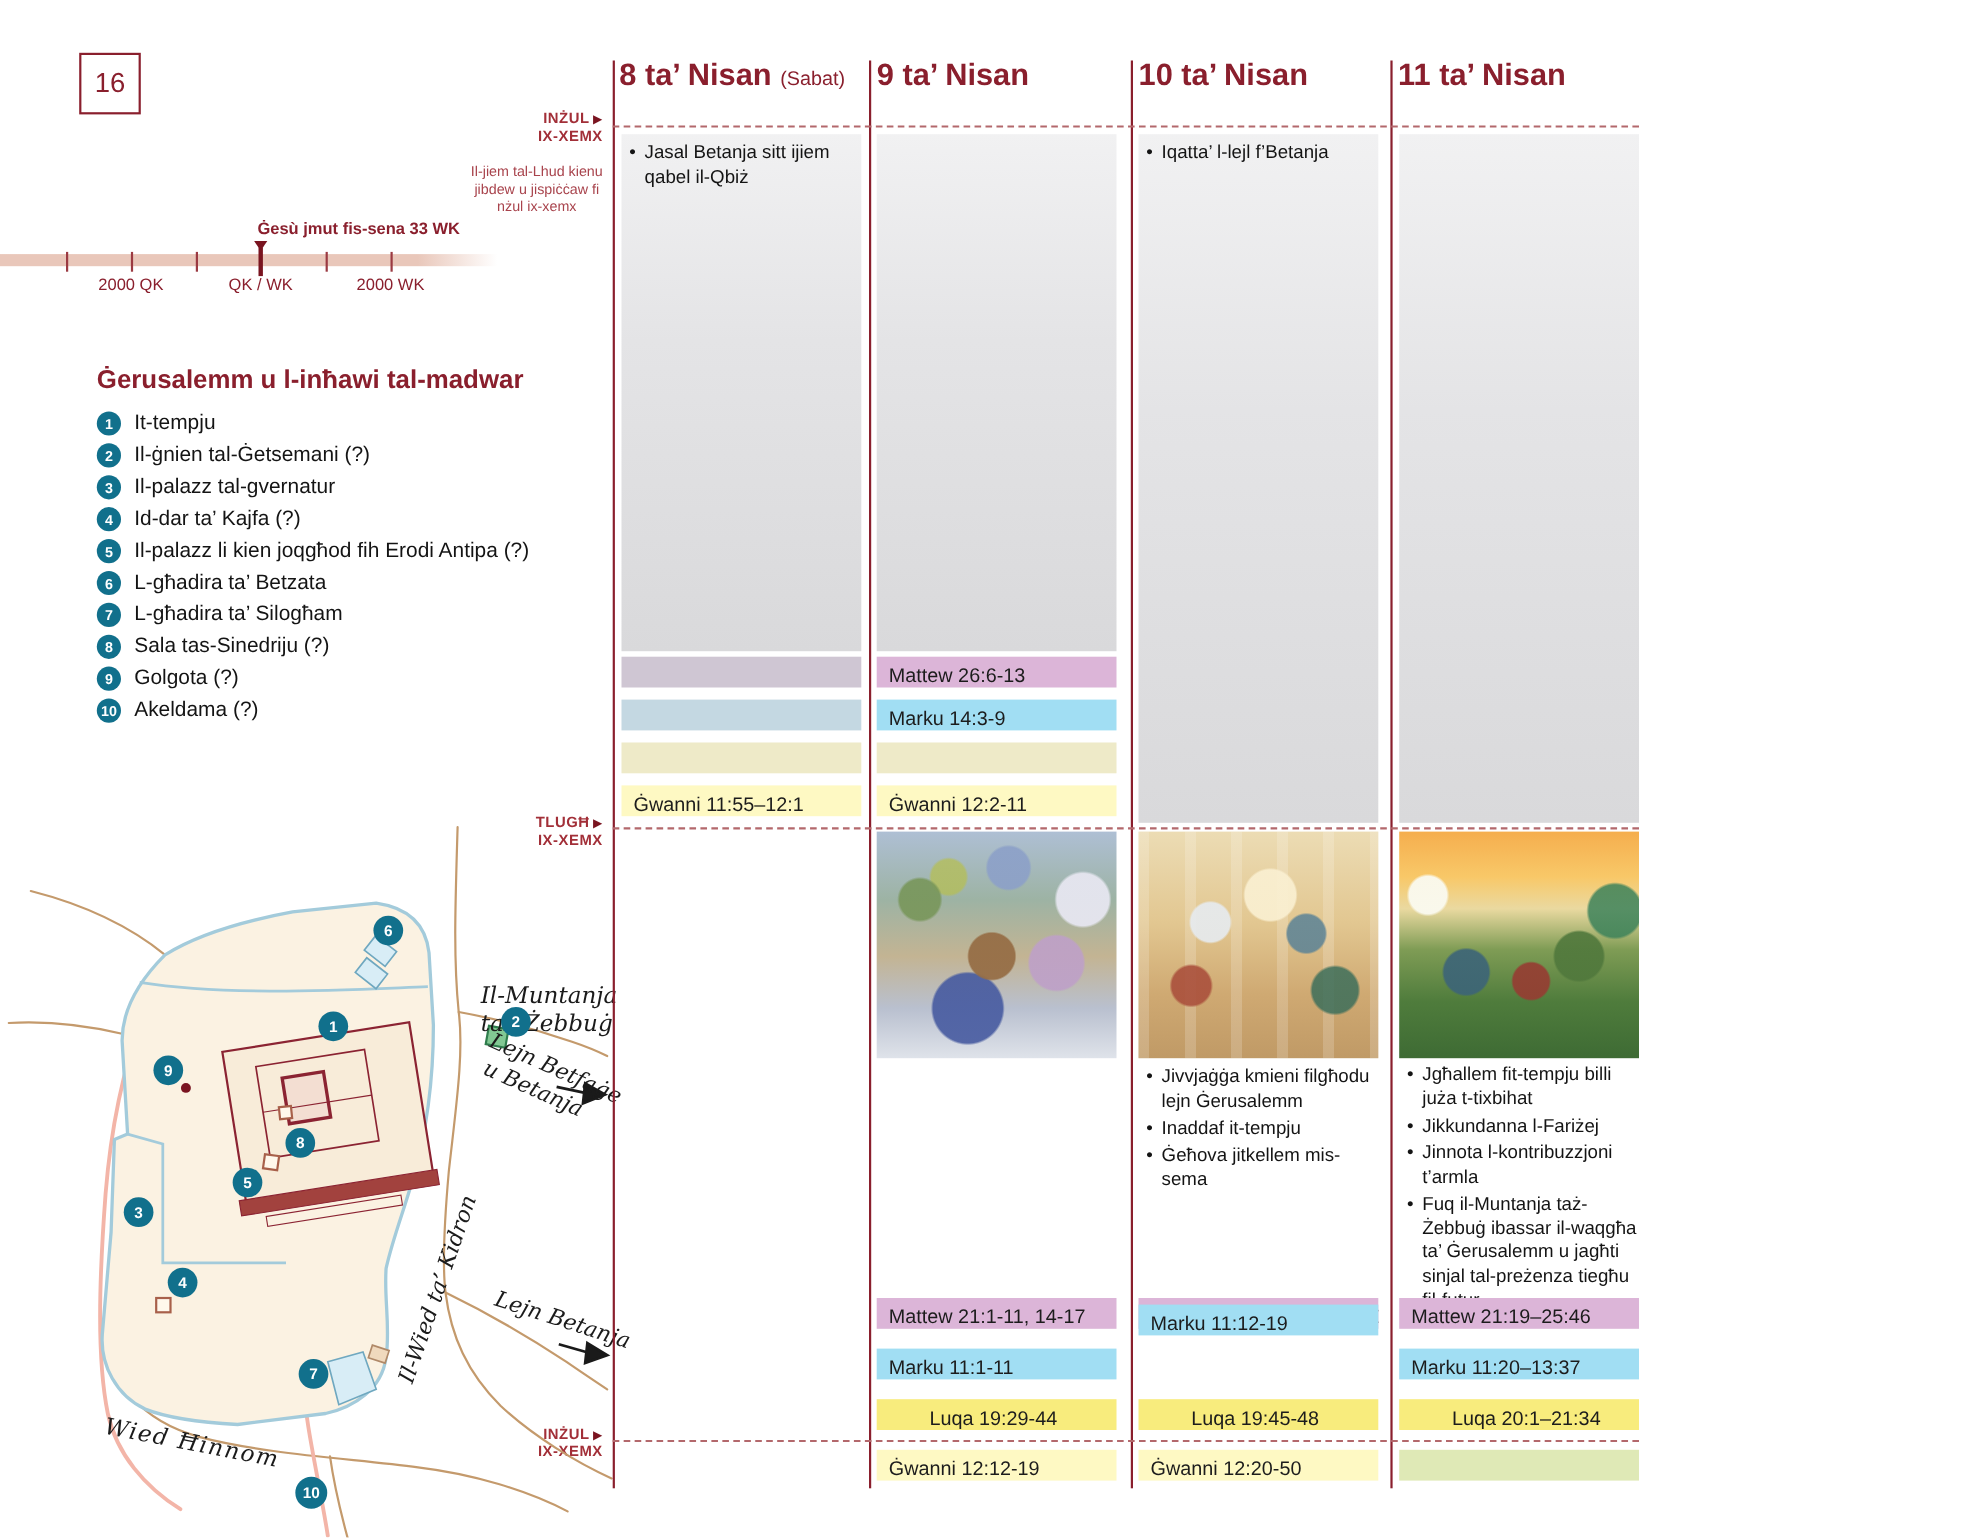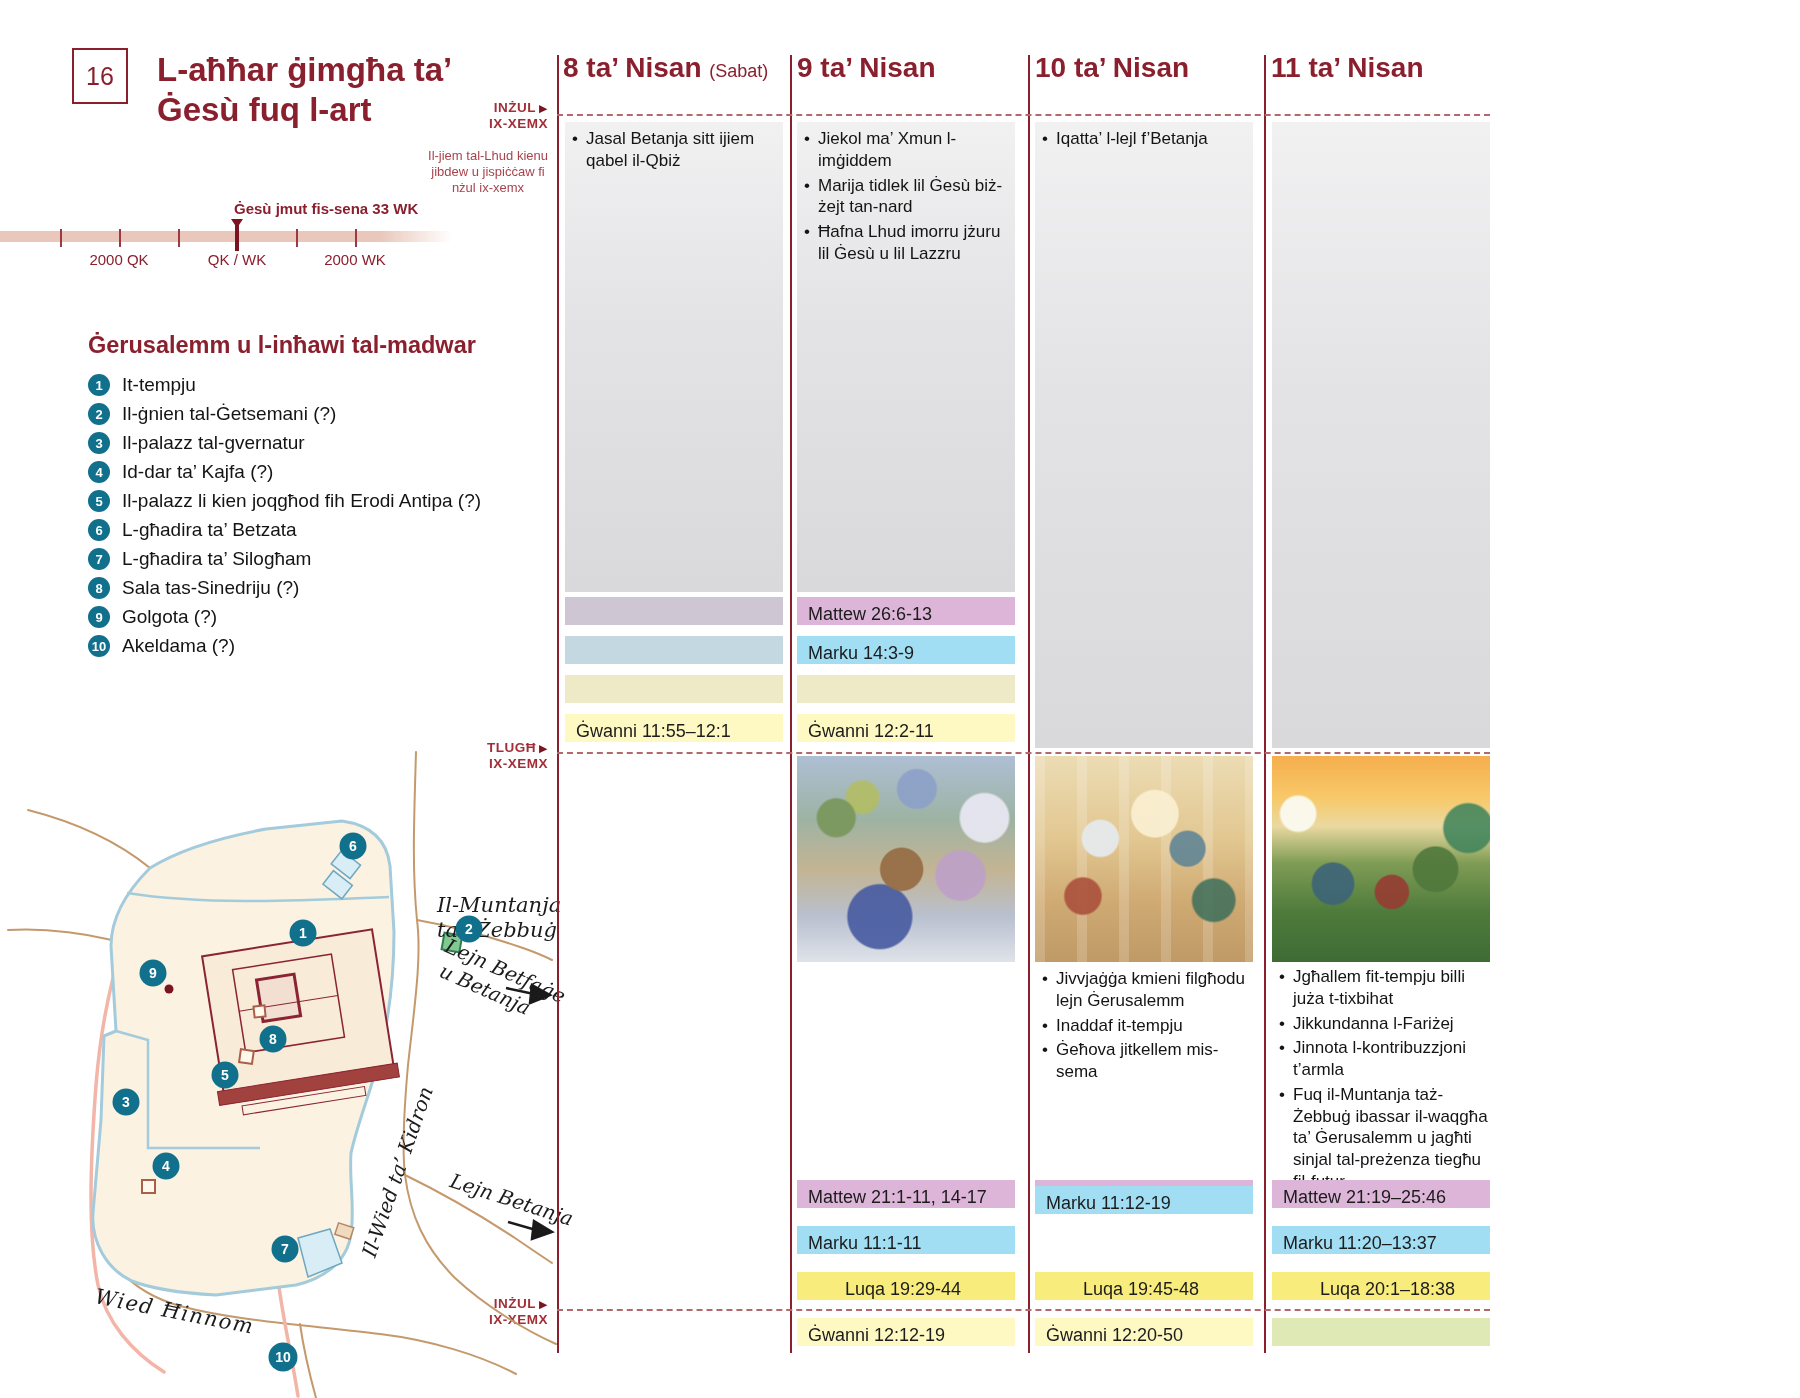--- a/index.html
+++ b/index.html
@@ -80,21 +80,20 @@
     linear-gradient(180deg,#f5ae4e 0%,#f8c868 20%,#ead9a0 34%,#7f9c55 52%,#4f7c3c 75%,#3e6b34 100%);}
 </style>
 </head>
 <body>
 
 <div class="page">
 
   <div class="num-box">
     <span>16</span>
   </div>
-  <div class="page-title">L-aħħar ġimgħa ta’ Ġesù fuq l-art</div>
 
   <div class="tl-label">Ġesù jmut fis-sena 33 WK</div>
   <div class="tl-pointer"></div>
   <div class="tl-bar"></div>
   <span class="tick" style="left:60px"></span>
   <span class="tick" style="left:119px"></span>
   <span class="tick" style="left:178px"></span>
   <span class="tick major" style="left:235px"></span>
   <span class="tick" style="left:296px"></span>
   <span class="tick" style="left:355px"></span>
@@ -287,25 +286,20 @@
   <div class="panel" style="left:1272px;top:122px;height:626px"></div>
 
   <ul class="bullets" style="left:572px;top:128px;width:206px">
     <li>Jasal Betanja sitt ijiem qabel il-Qbiż</li>
   </ul>
   <div class="band b-mattew muted" style="left:565px;top:597px"></div>
   <div class="band b-marku muted" style="left:565px;top:636px"></div>
   <div class="band b-luqa muted" style="left:565px;top:675px"></div>
   <div class="band b-gwanni" style="left:565px;top:714px">Ġwanni 11:55–12:1</div>
 
-  <ul class="bullets" style="left:804px;top:128px;width:208px">
-    <li>Jiekol ma’ Xmun l-imġiddem</li>
-    <li>Marija tidlek lil Ġesù biż-żejt tan-nard</li>
-    <li>Ħafna Lhud imorru jżuru lil Ġesù u lil Lazzru</li>
-  </ul>
   <div class="band b-mattew" style="left:797px;top:597px">Mattew 26:6-13</div>
   <div class="band b-marku" style="left:797px;top:636px">Marku 14:3-9</div>
   <div class="band b-luqa muted" style="left:797px;top:675px"></div>
   <div class="band b-gwanni" style="left:797px;top:714px">Ġwanni 12:2-11</div>
   <div class="illus img-entry" style="left:797px;top:756px"></div>
   <div class="band b-mattew" style="left:797px;top:1180px">Mattew 21:1-11, 14-17</div>
   <div class="band b-marku" style="left:797px;top:1226px">Marku 11:1-11</div>
   <div class="band b-luqa" style="left:797px;top:1272px">Luqa 19:29-44</div>
   <div class="band b-gwanni" style="left:797px;top:1318px">Ġwanni 12:12-19</div>
 
@@ -325,16 +319,16 @@
 
   <div class="illus img-olivet" style="left:1272px;top:756px"></div>
   <ul class="bullets" style="left:1279px;top:966px;width:212px">
     <li>Jgħallem fit-tempju billi juża t-tixbihat</li>
     <li>Jikkundanna l-Fariżej</li>
     <li>Jinnota l-kontribuzzjoni t’armla</li>
     <li>Fuq il-Muntanja taż-Żebbuġ ibassar il-waqgħa ta’ Ġerusalemm u jagħti sinjal tal-preżenza tiegħu fil-futur</li>
   </ul>
   <div class="band b-mattew" style="left:1272px;top:1180px">Mattew 21:19–25:46</div>
   <div class="band b-marku" style="left:1272px;top:1226px">Marku 11:20–13:37</div>
-  <div class="band b-luqa" style="left:1272px;top:1272px">Luqa 20:1–18:38</div>
+  <div class="band b-luqa" style="left:1272px;top:1272px">Luqa 20:1–21:34</div>
   <div class="band b-gwanni muted" style="left:1272px;top:1318px"></div>
 
 </div>
 
 </body></html>

